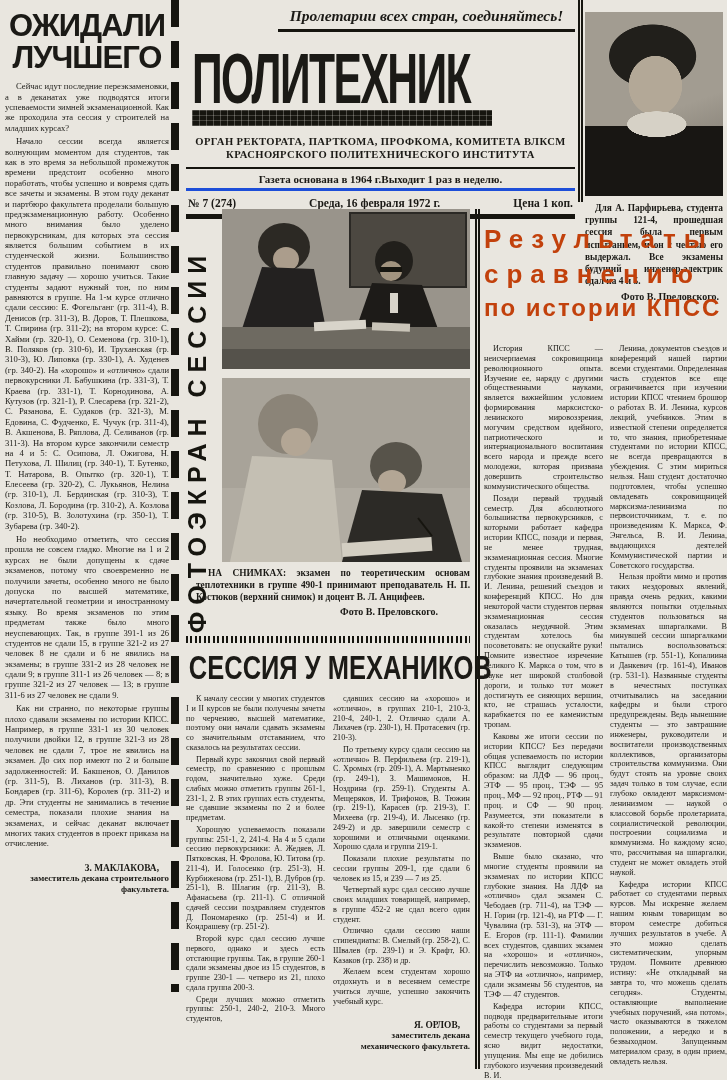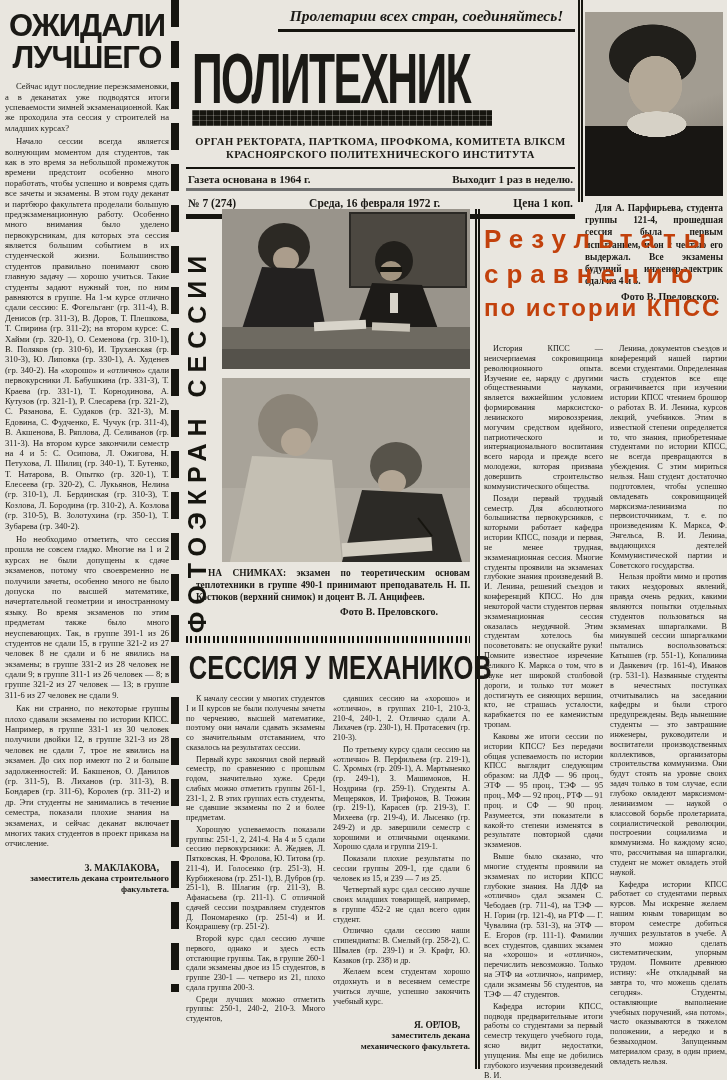--- a/index.html
+++ b/index.html
@@ -48,22 +48,22 @@
     background:
       repeating-linear-gradient(90deg,rgba(233,230,223,.28) 0 1px,transparent 1px 7px),
       repeating-linear-gradient(0deg,rgba(233,230,223,.22) 0 1px,transparent 1px 5px),
       #16150f;
   }
   .organ{
     margin-top:9px;font-weight:bold;font-size:10.6px;line-height:1.25;
     text-align:center;letter-spacing:.4px;
   }
   .founded-row{
-    margin-top:6px;border-top:2px solid #16150f;border-bottom:3px solid #737373;
-    display:flex;justify-content:space-between;
+    margin-top:6px;border-top:2px solid #16150f;border-bottom:3px solid #1d4ed8;
+    display:flex;justify-content:center;
     font-weight:bold;font-size:11px;padding:4px 2px 3px;
   }
   .issue-row{
     display:flex;justify-content:space-between;align-items:baseline;
     font-weight:bold;font-size:11.5px;padding:6px 2px 5px;
   }
   .mast-bottom-bar{height:5px;background:#16150f;}
   .vline-top{left:578px;top:0;width:5px;height:202px;
     border-left:2px solid #16150f;border-right:2px solid #16150f;box-sizing:border-box;}
   

